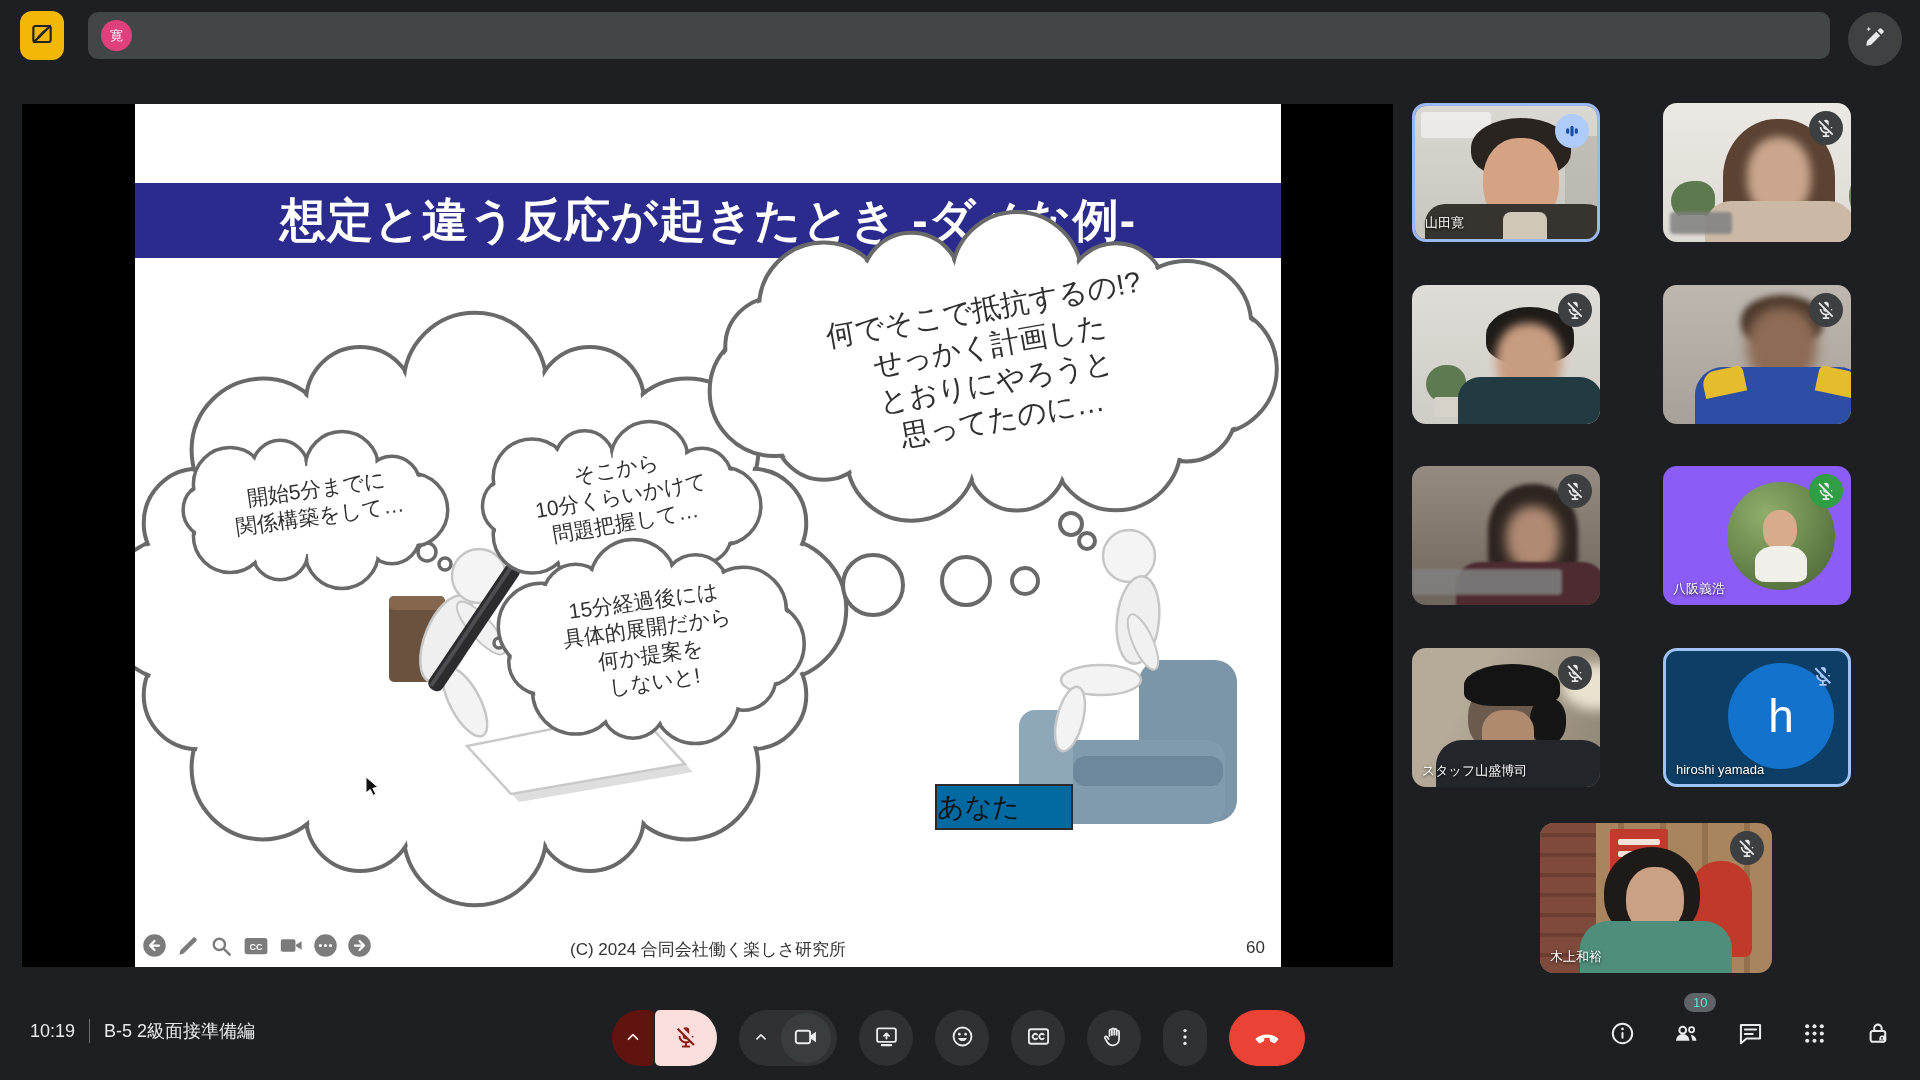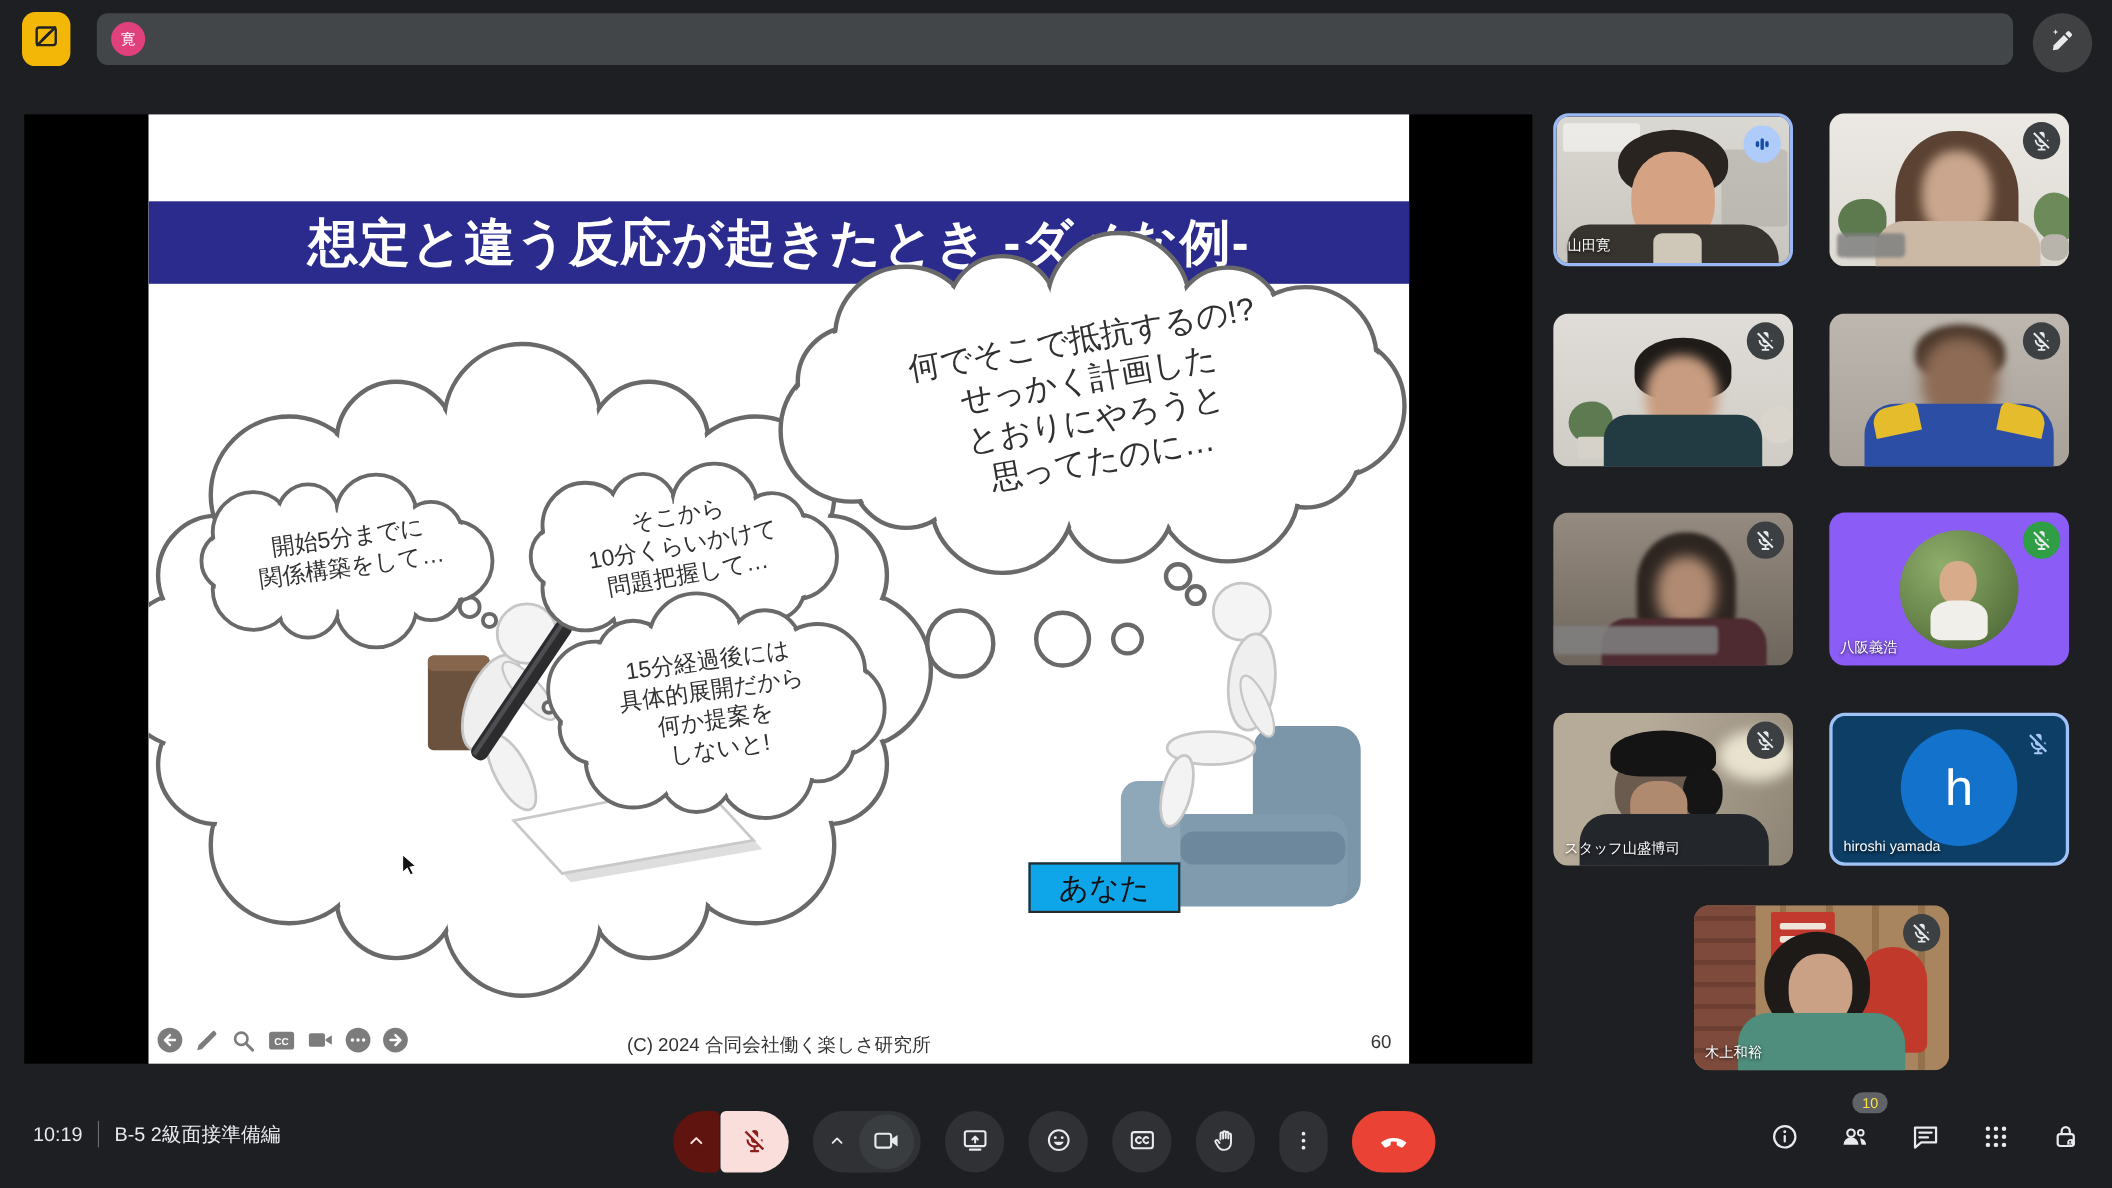--- a/index.html
+++ b/index.html
@@ -17,28 +17,28 @@
   
   #stage{position:absolute;left:22px;top:104px;width:1371px;height:863px;background:#000;}
   #slide{position:absolute;left:113px;top:0;width:1146px;height:863px;background:#fff;overflow:hidden;}
   #slide-title{position:absolute;left:0;top:79px;width:1146px;height:75px;background:#2b2b8e;color:#fff;
     font-size:46px;font-weight:bold;text-align:center;line-height:75px;letter-spacing:1px;}
   .thought{position:absolute;color:#303030;text-align:center;white-space:pre-line;line-height:1.28;}
   #th1{left:78px;top:372px;width:210px;font-size:21px;transform:rotate(-8deg);}
   #th2{left:386px;top:352px;width:200px;font-size:21px;transform:rotate(-10deg);}
   #th3{left:404px;top:484px;width:220px;font-size:21px;transform:rotate(-8deg);}
   #th4{left:638px;top:186px;width:440px;font-size:29px;transform:rotate(-10deg);}
-  #you-label{position:absolute;left:800px;top:680px;width:134px;height:42px;background:#0ea5e9;border:2px solid #2a2a2a;
-    color:#111;font-size:27px;text-align:center;line-height:42px;}
+  #you-label{position:absolute;left:800px;top:680px;width:134px;height:42px;background:#0369a1;border:2px solid #2a2a2a;
+    color:#111;font-size:27px;line-height:42px;}
   #slide-nav{position:absolute;left:6px;top:828px;display:flex;gap:7px;align-items:center;color:#7c7c7c;}
   #slide-copy{position:absolute;left:0;top:834px;width:1146px;text-align:center;color:#333;font-size:17px;}
   #slide-page{position:absolute;right:16px;top:834px;color:#333;font-size:17px;}
   #cursor{position:absolute;left:230px;top:672px;}
   
-  .tile{position:absolute;width:218px;height:139px;border-radius:14px;overflow:hidden;background:#2a2a2a;
+  .tile{position:absolute;width:188px;height:139px;border-radius:14px;overflow:hidden;background:#2a2a2a;
     box-sizing:border-box;cursor:pointer;}
   .tile>*{position:absolute;}
   .nm{left:10px;bottom:7px;color:#fff;font-size:13px;text-shadow:0 1px 3px rgba(0,0,0,.85);z-index:5;}
   .badge{top:8px;right:8px;width:34px;height:34px;border-radius:50%;background:#3c4043;--bb:#3c4043;
     color:#e8eaed;display:flex;align-items:center;justify-content:center;z-index:5;}
   .badge.green{background:#2f9e44;--bb:#2f9e44;}
   .badge.naked{background:transparent;--bb:#0d3f66;color:#a8c7fa;}
   .eq{top:8px;right:8px;width:34px;height:34px;border-radius:50%;background:#aecbfa;color:#174ea6;
     display:flex;align-items:center;justify-content:center;z-index:5;}
   .blurbox{background:rgba(128,128,128,.85);border-radius:4px;filter:blur(1.5px);z-index:4;}
@@ -61,21 +61,21 @@
   #mic-chevron{width:42px;background:#601410;border-radius:28px 5px 5px 28px;}
   #mic-main{width:62px;background:#f9dedc;color:#8c1d18;--bb:#f9dedc;border-radius:5px 28px 28px 5px;margin-left:1px;}
   #cam-group{width:98px;background:#2f3134;border-radius:28px;display:flex;align-items:center;}
   #cam-chevron{width:40px;background:transparent;}
   #cam-main{width:50px;height:50px;margin-right:4px;background:#3a3d40;border-radius:50%;}
   .roundbtn{width:54px;border-radius:50%;background:#2f3134;}
   #more-btn{width:44px;border-radius:24px;background:#2f3134;}
   #end-btn{width:76px;border-radius:28px;background:#ea4335;color:#fff;}
   #right-icons{position:absolute;right:28px;top:1019px;display:flex;gap:36px;align-items:center;color:#e8eaed;}
   .ricon{position:relative;width:28px;height:28px;cursor:pointer;display:flex;align-items:center;justify-content:center;}
-  #count-badge{position:absolute;top:-26px;left:12px;background:#5f6368;color:#fde047;font-size:13px;
+  #count-badge{position:absolute;top:-26px;left:12px;background:#5f6368;color:#5eead4;font-size:13px;
     border-radius:12px;padding:2px 9px;}
 </style>
 </head>
 <body>
 
 <svg width="0" height="0" style="position:absolute">
 <defs>
 <symbol id="micoff" viewBox="0 0 24 24">
   <rect x="9" y="3" width="6" height="11" rx="3" fill="currentColor"></rect>
   <path d="M6 11c0 3.3 2.7 6 6 6s6-2.7 6-6" fill="none" stroke="currentColor" stroke-width="1.8"></path>

